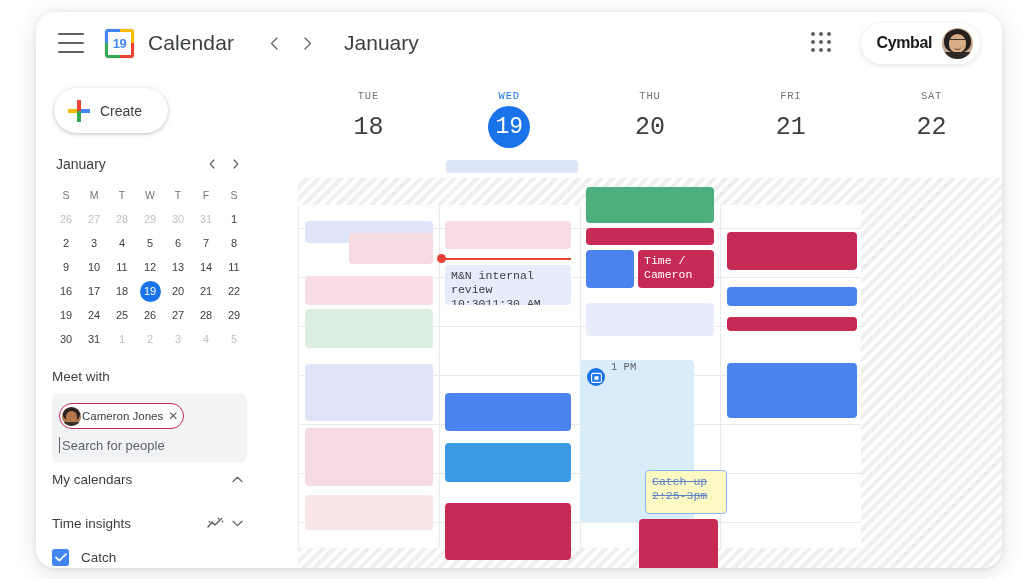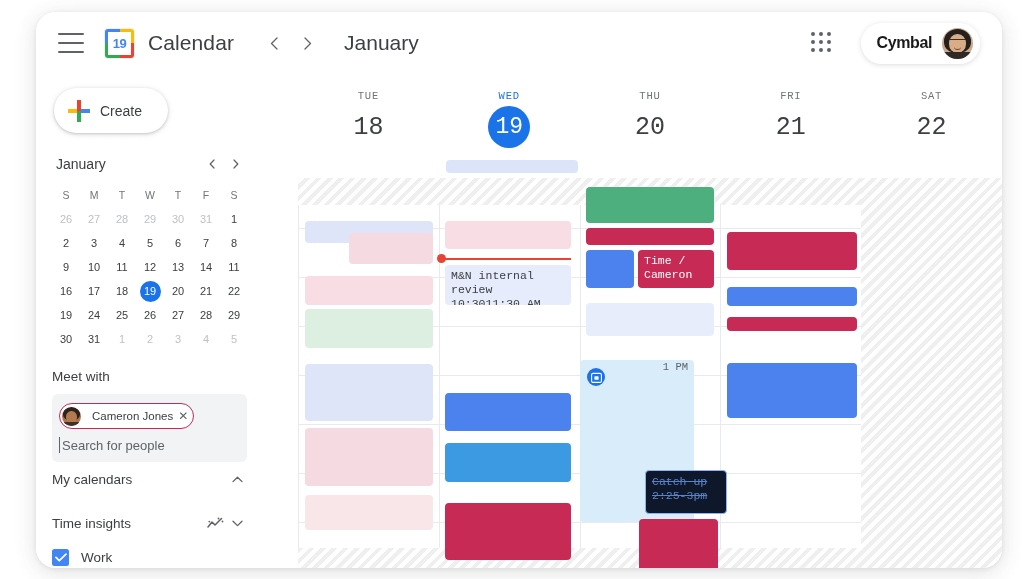--- a/index.html
+++ b/index.html
@@ -255,21 +255,21 @@
   .chip-avatar {
     width: 19px; height: 19px; border-radius: 50%;
     overflow: hidden; position: relative; flex: none;
     background: #a9744e;
   }
   .chip-avatar .ch { position:absolute; left:1px; top:0px; width:17px; height:13px; border-radius:50% 50% 40% 40%; background:#2b2320; }
   .chip-avatar .cf { position:absolute; left:4px; top:4px; width:11px; height:12px; border-radius:48%; background:#b5794f; }
   .chip-avatar .cb { position:absolute; left:0; bottom:0; width:19px; height:4px; background:#3b322c; }
   #person-name {
     font-size: 11.5px; color: #3c4043;
-    margin-left: 11px; margin-right: 5px;
+    margin-left: 1px; margin-right: 5px;
     white-space: nowrap;
   }
   .chip-close {
     font-size: 12px; color: #5f6368;
     line-height: 1; cursor: pointer;
   }
   #people-search {
     margin-top: 7px;
     font-size: 13px;
     color: #5f6368;
@@ -620,21 +620,21 @@
         </div>
       </div>
     </div>
 
     <div class="cal-item">
       <div class="cbox" style="background:#4285f4;">
         <svg width="12" height="9" viewBox="0 0 12 9">
             <path d="M1 4.4 L4.3 7.6 L11 1.2" stroke="#ffffff" stroke-width="1.8" fill="none" stroke-linecap="round" stroke-linejoin="round"></path>
           </svg>
       </div>
-      <div class="cname">Work</div>
+      <div class="cname">Catch</div>
     </div>
 
   </div>
 
   <div id="cal-area">
 
     <div id="day-header">
         <div class="day-col-head">
           <div class="dow-label">TUE</div>
           <div class="dnum">18</div>
@@ -713,24 +713,24 @@
 
       <div class="ev" style="left:288px; top:125px; width:128px; height:33px; background:#e8edfb;"></div>
 
       <div class="ev" style="left:282px; top:182px; width:114px; height:162px; background:#d9ecf9; color:#3c4043;">
         <div class="ooo-icon">
           <svg width="11" height="11" viewBox="0 0 11 11">
             <rect x="0.6" y="1.4" width="9.8" height="9" rx="1.4" fill="none" stroke="#ffffff" stroke-width="1.1"></rect>
             <rect x="3.4" y="4.2" width="4.2" height="3.6" rx="0.6" fill="#ffffff"></rect>
           </svg>
         </div>
-        <div class="ev-time" style="padding-left:31px; font-size:10.5px; color:#5f6368;text-align:right;">1 PM</div>
-      </div>
-
-      <div class="ev ev-strike" style="left:347px; top:292px; width:82px; height:44px; background:#0f172a; border:1px solid #8ab4f8; color:#5b83c7;">
+        <div class="ev-time" style="padding-left:31px; font-size:10.5px; color:#5f6368;">1 PM</div>
+      </div>
+
+      <div class="ev ev-strike" style="left:347px; top:292px; width:82px; height:44px; background:#fef9c3; border:1px solid #8ab4f8; color:#5b83c7;">
         <div class="ev-label">Catch up</div>
         <div class="ev-time">2:25-3pm</div>
       </div>
 
       <div class="ev" style="left:341px; top:341px; width:79px; height:70px; background:#c62a55;"></div>
 
       <div class="ev" style="left:429px; top:54px; width:130px; height:38px; background:#c62a55;"></div>
       <div class="ev" style="left:429px; top:109px; width:130px; height:19px; background:#4c82ee;"></div>
       <div class="ev" style="left:429px; top:139px; width:130px; height:14px; background:#c62a55;"></div>
       <div class="ev" style="left:429px; top:185px; width:130px; height:55px; background:#4c82ee;"></div>

